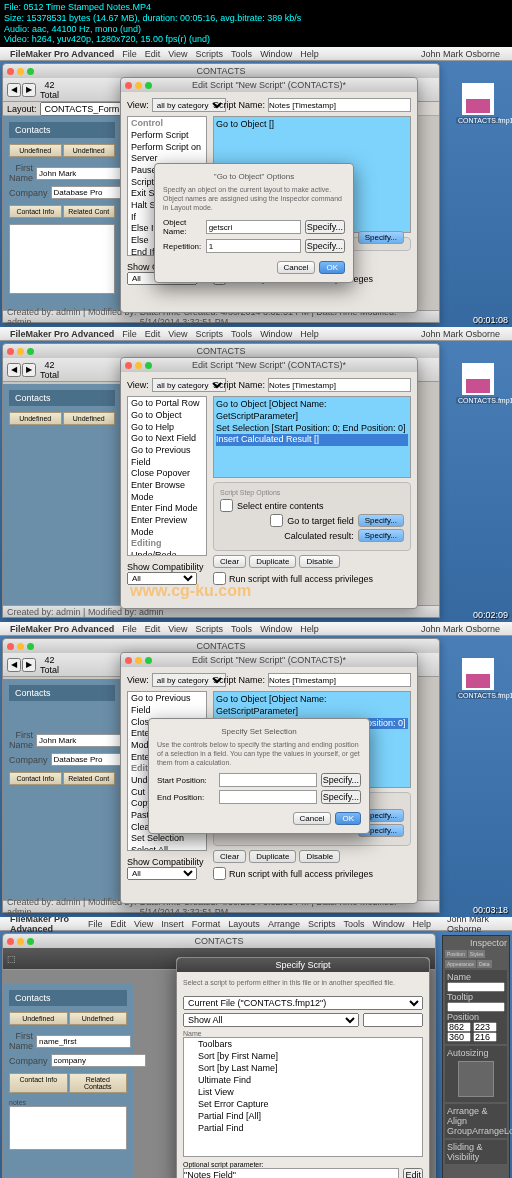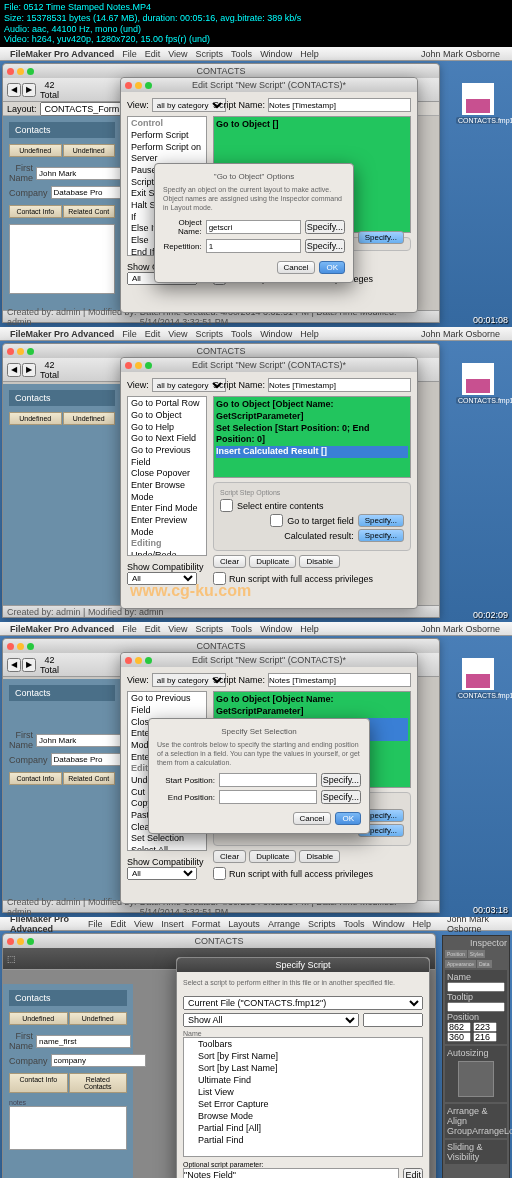--- a/index.html
+++ b/index.html
@@ -32,37 +32,37 @@
 .white-area { background: #fff; border: 1px solid #999; flex: 1; }
 .script-editor { position: absolute; background: #e8e5e0; border: 1px solid #888; border-radius: 4px; box-shadow: 0 4px 16px rgba(0,0,0,0.4); }
 .se-body { display: flex; padding: 6px; gap: 6px; }
 .se-left { width: 80px; }
 .se-right { flex: 1; display: flex; flex-direction: column; }
 .se-view-row { display: flex; align-items: center; gap: 3px; margin-bottom: 4px; font-size: 8px; }
 .se-view-row select, .se-view-row input { height: 14px; font-size: 8px; border: 1px solid #999; }
 .se-steps { background: #fff; border: 1px solid #999; height: 140px; overflow: auto; font-size: 7px; line-height: 1.3; padding: 1px; }
 .se-steps div { padding: 0 2px; }
 .se-steps .cat { color: #888; font-weight: bold; }
-.se-script-box { background: #22c55e; border: 1px solid #999; flex: 1; min-height: 60px; font-size: 7px; padding: 2px; line-height: 1.3; font-weight: bold; }
+.se-script-box { background: #7dd3fc; border: 1px solid #999; flex: 1; min-height: 60px; font-size: 7px; padding: 2px; line-height: 1.3; }
 .se-script-box .sel { background: #3a7fd5; color: #fff; }
 .se-opts { background: #e0ddd8; border: 1px solid #bbb; border-radius: 4px; padding: 6px; margin-top: 4px; font-size: 8px; }
 .se-opts-title { color: #888; font-size: 7px; margin-bottom: 3px; }
 .se-opts-row { display: flex; align-items: center; justify-content: flex-end; gap: 4px; margin: 2px 0; }
 .se-btns { display: flex; gap: 3px; margin-top: 4px; justify-content: flex-start; }
 .se-btns button, .se-opts button, .dlg-btns button { font-size: 8px; padding: 1px 6px; background: linear-gradient(#fdfdfd, #e0e0e0); border: 1px solid #999; border-radius: 3px; }
 button.primary { background: linear-gradient(#7ab8f5, #4a90e0); color: #fff; border-color: #3a70b0; }
 button.specify { background: linear-gradient(#a0d0ff, #6ab0f0); }
 .se-compat { margin-top: 6px; font-size: 8px; }
 .se-compat select { width: 70px; font-size: 8px; }
 .se-priv { display: flex; align-items: center; gap: 3px; font-size: 8px; margin-top: 4px; }
 .dialog { position: absolute; background: #ece9e4; border: 1px solid #888; border-radius: 4px; box-shadow: 0 6px 20px rgba(0,0,0,0.5); padding: 8px; }
 .dlg-title { text-align: center; font-size: 8px; color: #555; margin-bottom: 4px; }
 .dlg-desc { font-size: 7px; color: #666; margin-bottom: 6px; line-height: 1.3; }
 .dlg-row { display: flex; align-items: center; gap: 4px; margin: 3px 0; }
-.dlg-row label { width: 58px; text-align: right; font-size: 8px; }
+.dlg-row label { width: 58px; font-size: 8px; }
 .dlg-row input { flex: 1; height: 14px; border: 1px solid #999; font-size: 8px; padding: 0 2px; }
 .dlg-btns { display: flex; justify-content: flex-end; gap: 4px; margin-top: 8px; }
 .statusbar { position: absolute; bottom: 0; left: 0; right: 0; height: 12px; background: linear-gradient(#e0e0e0, #c8c8c8); border-top: 1px solid #999; font-size: 7px; color: #555; display: flex; align-items: center; padding: 0 4px; }
 .statusbar .r { margin-left: auto; }
 .desk-icon { position: absolute; right: 12px; top: 36px; width: 44px; text-align: center; }
 .desk-icon .ico { width: 32px; height: 32px; background: #fff; margin: 0 auto 2px; position: relative; }
 .desk-icon .ico::after { content: ''; position: absolute; bottom: 2px; left: 4px; right: 4px; height: 14px; background: #c85090; }
 .desk-icon .lbl { font-size: 7px; color: #fff; background: rgba(0,0,0,0.2); border-radius: 2px; padding: 0 2px; }
 .timestamp { position: absolute; bottom: 2px; right: 4px; color: #fff; font-size: 9px; text-shadow: 1px 1px 1px #000; }
 .watermark { position: absolute; font-size: 16px; color: rgba(255,180,80,0.7); font-weight: bold; pointer-events: none; }
@@ -576,21 +576,20 @@
         <input type="search" style="width: 60px;">
       </div>
       <div style="font-size:7px; color:#666; margin-top:3px">Name</div>
       <div class="list">
         <div>Toolbars</div>
           <div>Sort [by First Name]</div>
           <div>Sort [by Last Name]</div>
         <div>Ultimate Find</div>
           <div>List View</div>
         <div>Set Error Capture</div>
-          <div>Browse Mode</div>
           <div>Partial Find [All]</div>
         <div>Partial Find</div>
 
       </div>
       <div style="font-size:7px; margin-top:4px">Optional script parameter:</div>
       <div style="display:flex; gap:4px">
         <input style="flex: 1 1 0%; height: 14px; border: 1px solid rgb(153, 153, 153);" value="&quot;Notes Field&quot;">
         <button>Edit</button>
       </div>
       

